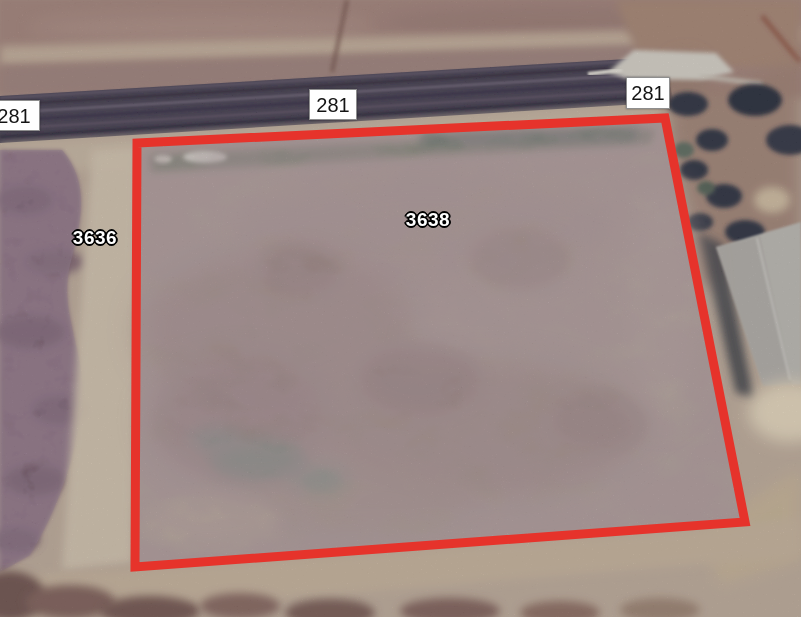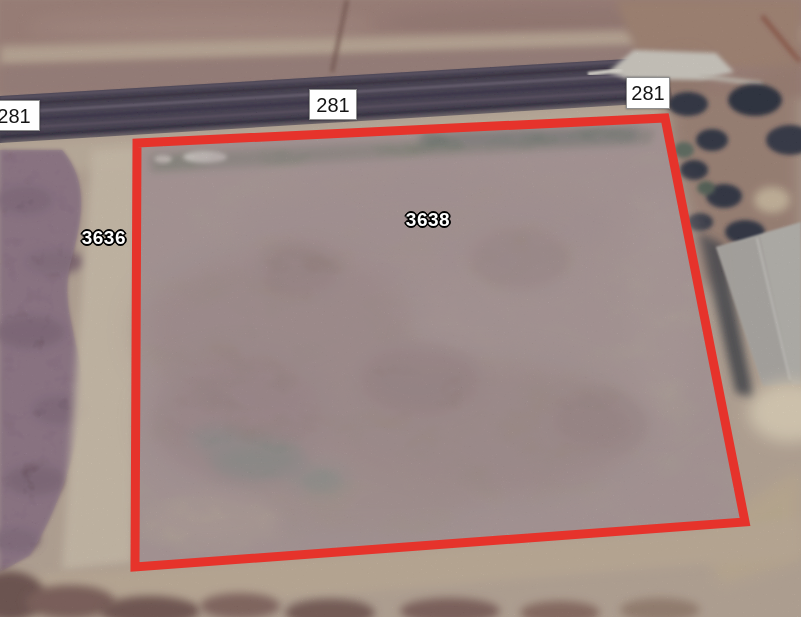--- a/index.html
+++ b/index.html
@@ -17,21 +17,21 @@
   .badge-left   { left:-12px; top:100px; width:50px; height:29px; }
   .badge-center { left:309px; top:89px;  width:46px; height:29px; }
   .badge-right  { left:626px; top:77px;  width:42px; height:30px; }
   .halo-label {
     position:absolute; color:#ffffff; font-size:19px; font-weight:700;
     letter-spacing:.5px; text-align:center; width:62px;
     text-shadow:
       -2px 0 0 #000, 2px 0 0 #000, 0 -2px 0 #000, 0 2px 0 #000,
       -1px -1px 0 #000, 1px -1px 0 #000, 1px 1px 0 #000, -1px 1px 0 #000;
   }
-  .label-3636 { left:64px;  top:227px;text-align:right; }
+  .label-3636 { left:64px;  top:227px; }
   .label-3638 { left:397px; top:209px; }
 </style>
 </head>
 <body>
 
 <div class="stage">
 
   <svg viewBox="0 0 801 617" width="801" height="617">
     <defs>
       <filter id="b1" x="-20%" y="-20%" width="140%" height="140%">

